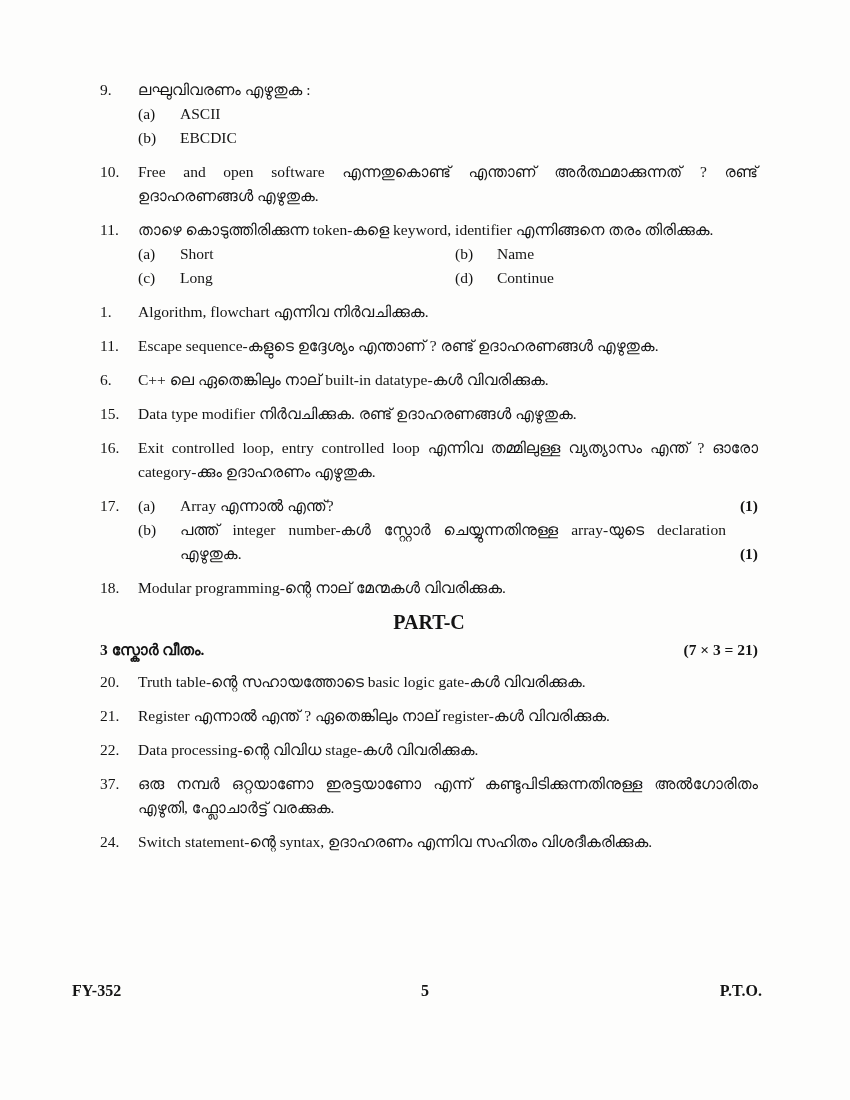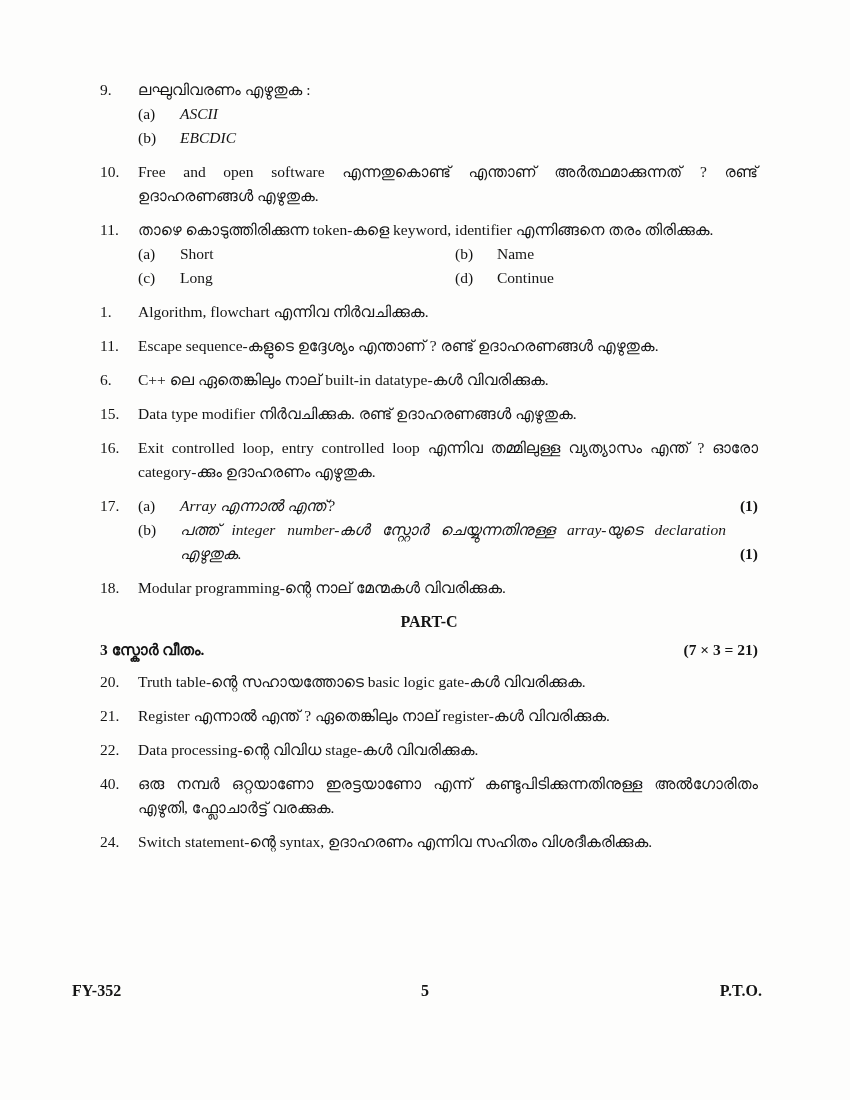--- a/index.html
+++ b/index.html
@@ -19,25 +19,25 @@
     left: 100px;
     top: 78px;
     width: 658px;
   }
   .q { display: flex; margin-bottom: 10px; font-size: 15.5px; line-height: 24px; }
   .qnum { width: 38px; flex: none; }
   .qbody { flex: 1; min-width: 0; }
   .qtext { text-align: justify; }
   .sub { display: flex; }
   .sublabel { width: 42px; flex: none; }
-  .subtext { flex: 1; text-align: justify; font-style: italic; }
+  .subtext { flex: 1; text-align: justify; }
   .marks { flex: none; margin-left: 14px; font-weight: bold; }
   .opts { display: grid; grid-template-columns: 317px 1fr; }
   .partc { margin-top: 6px; margin-bottom: 8px; font-size: 15.5px; line-height: 24px; }
-  .partc-heading { text-align: center; font-weight: bold; font-size: 16px; margin-bottom: 4px; }
+  .partc-heading { text-align: center; font-weight: bold; font-size: 20px; margin-bottom: 4px; }
   .instr { font-weight: bold; text-align: justify; }
   .instr-row { display: flex; justify-content: space-between; font-weight: bold; }
   .footer {
     position: absolute;
     left: 0; right: 0;
     top: 982px;
     height: 24px;
     font-size: 16px;
     padding-left: 20px;
   }
@@ -180,21 +180,21 @@
     </div>
 
     <div class="q">
       <span class="qnum">22.</span>
       <div class="qbody">
         <div class="qtext">Data processing-ന്റെ വിവിധ stage-കൾ വിവരിക്കുക.</div>
       </div>
     </div>
 
     <div class="q">
-      <span class="qnum">40.</span>
+      <span class="qnum">37.</span>
       <div class="qbody">
         <div class="qtext">ഒരു നമ്പർ ഒറ്റയാണോ ഇരട്ടയാണോ എന്ന് കണ്ടുപിടിക്കുന്നതിനുള്ള അൽഗോരിതം എഴുതി, ഫ്ലോചാർട്ട് വരക്കുക.</div>
       </div>
     </div>
 
     <div class="q">
       <span class="qnum">24.</span>
       <div class="qbody">
         <div class="qtext">Switch statement-ന്റെ syntax, ഉദാഹരണം എന്നിവ സഹിതം വിശദീകരിക്കുക.</div>
       </div>

